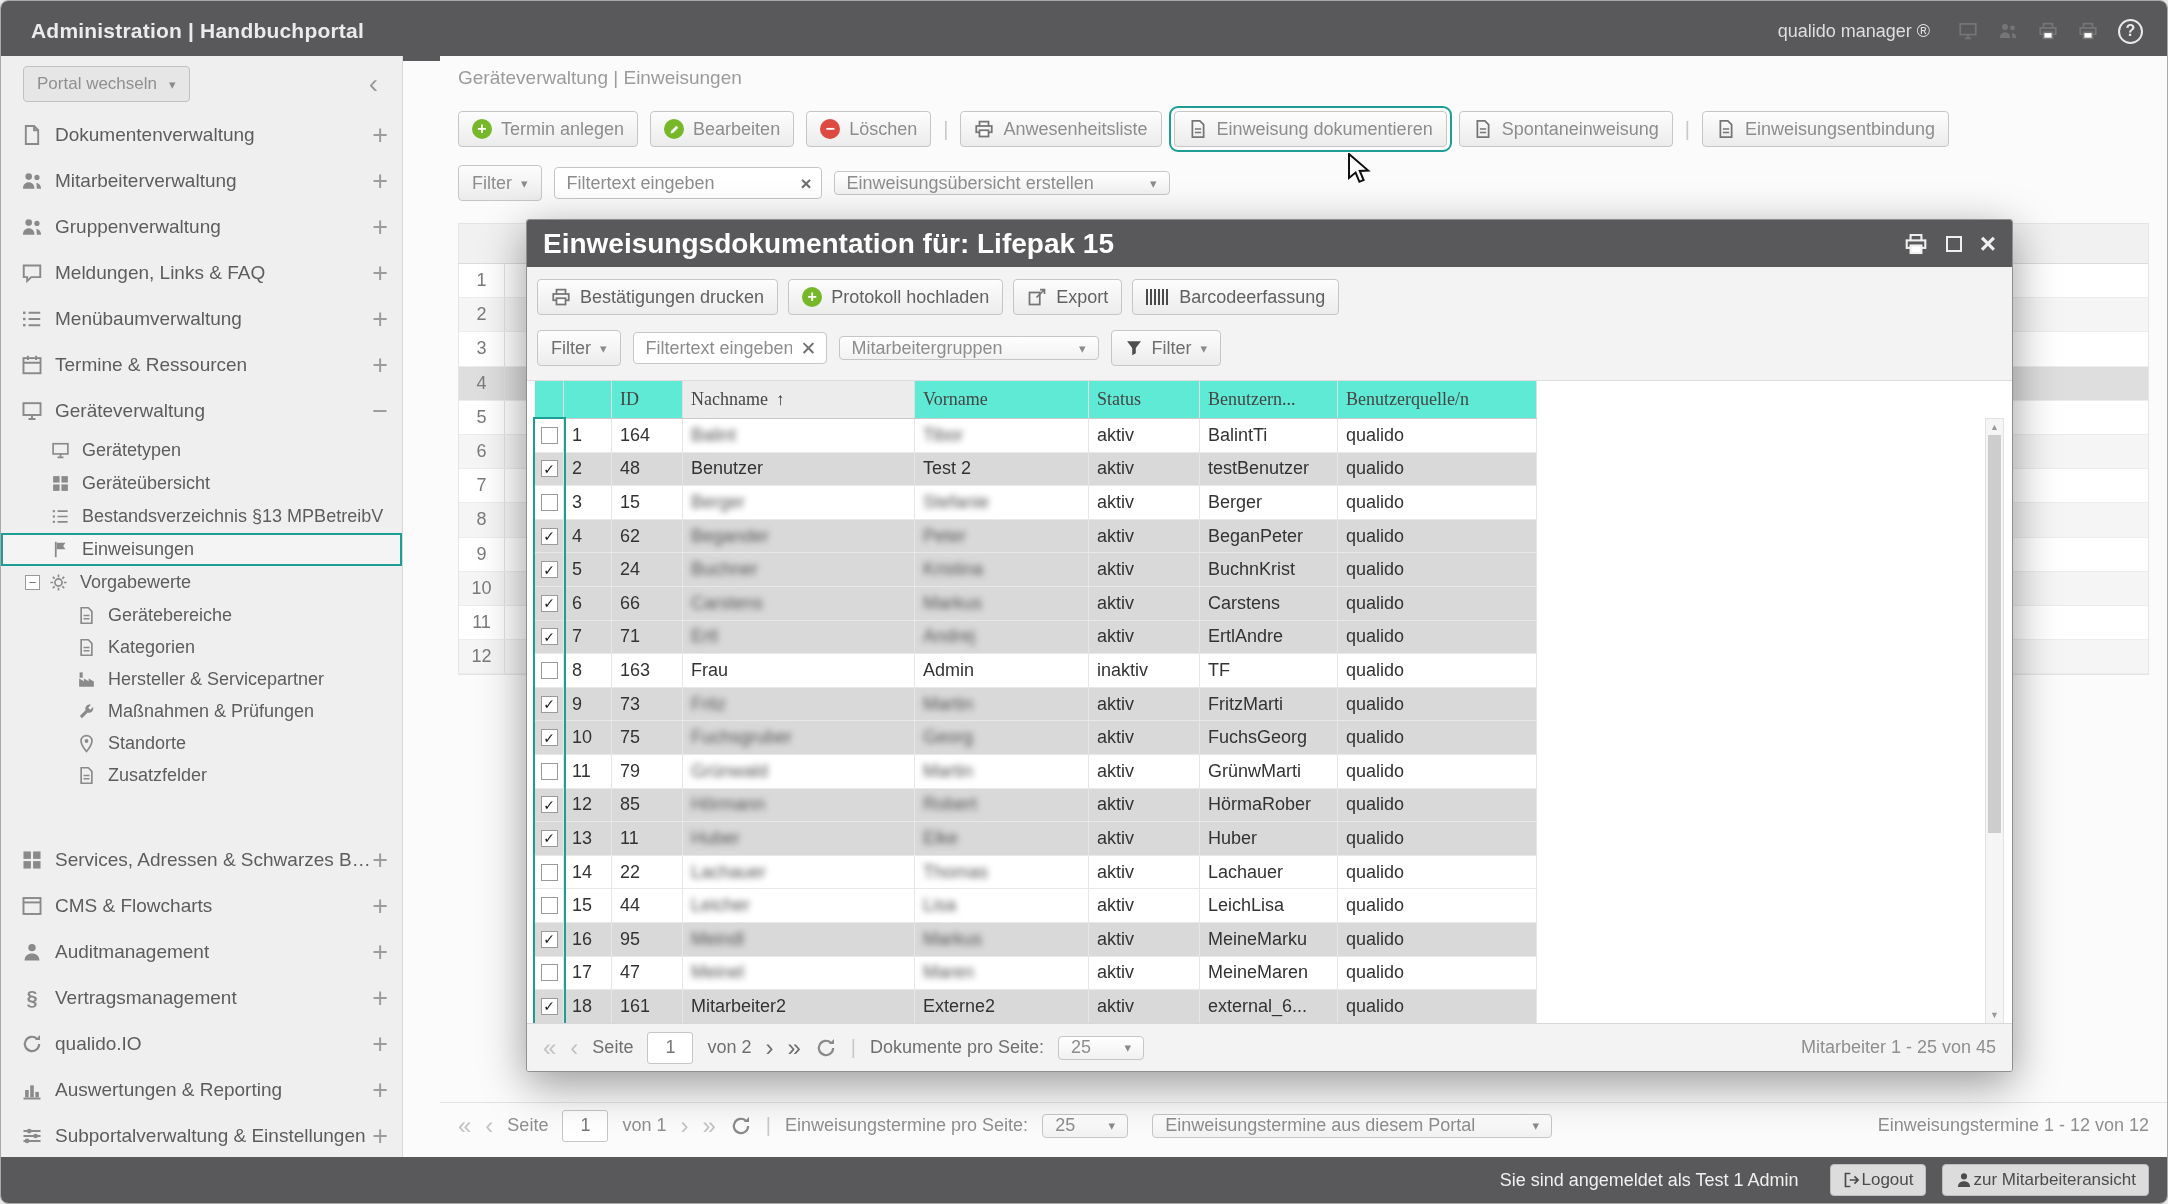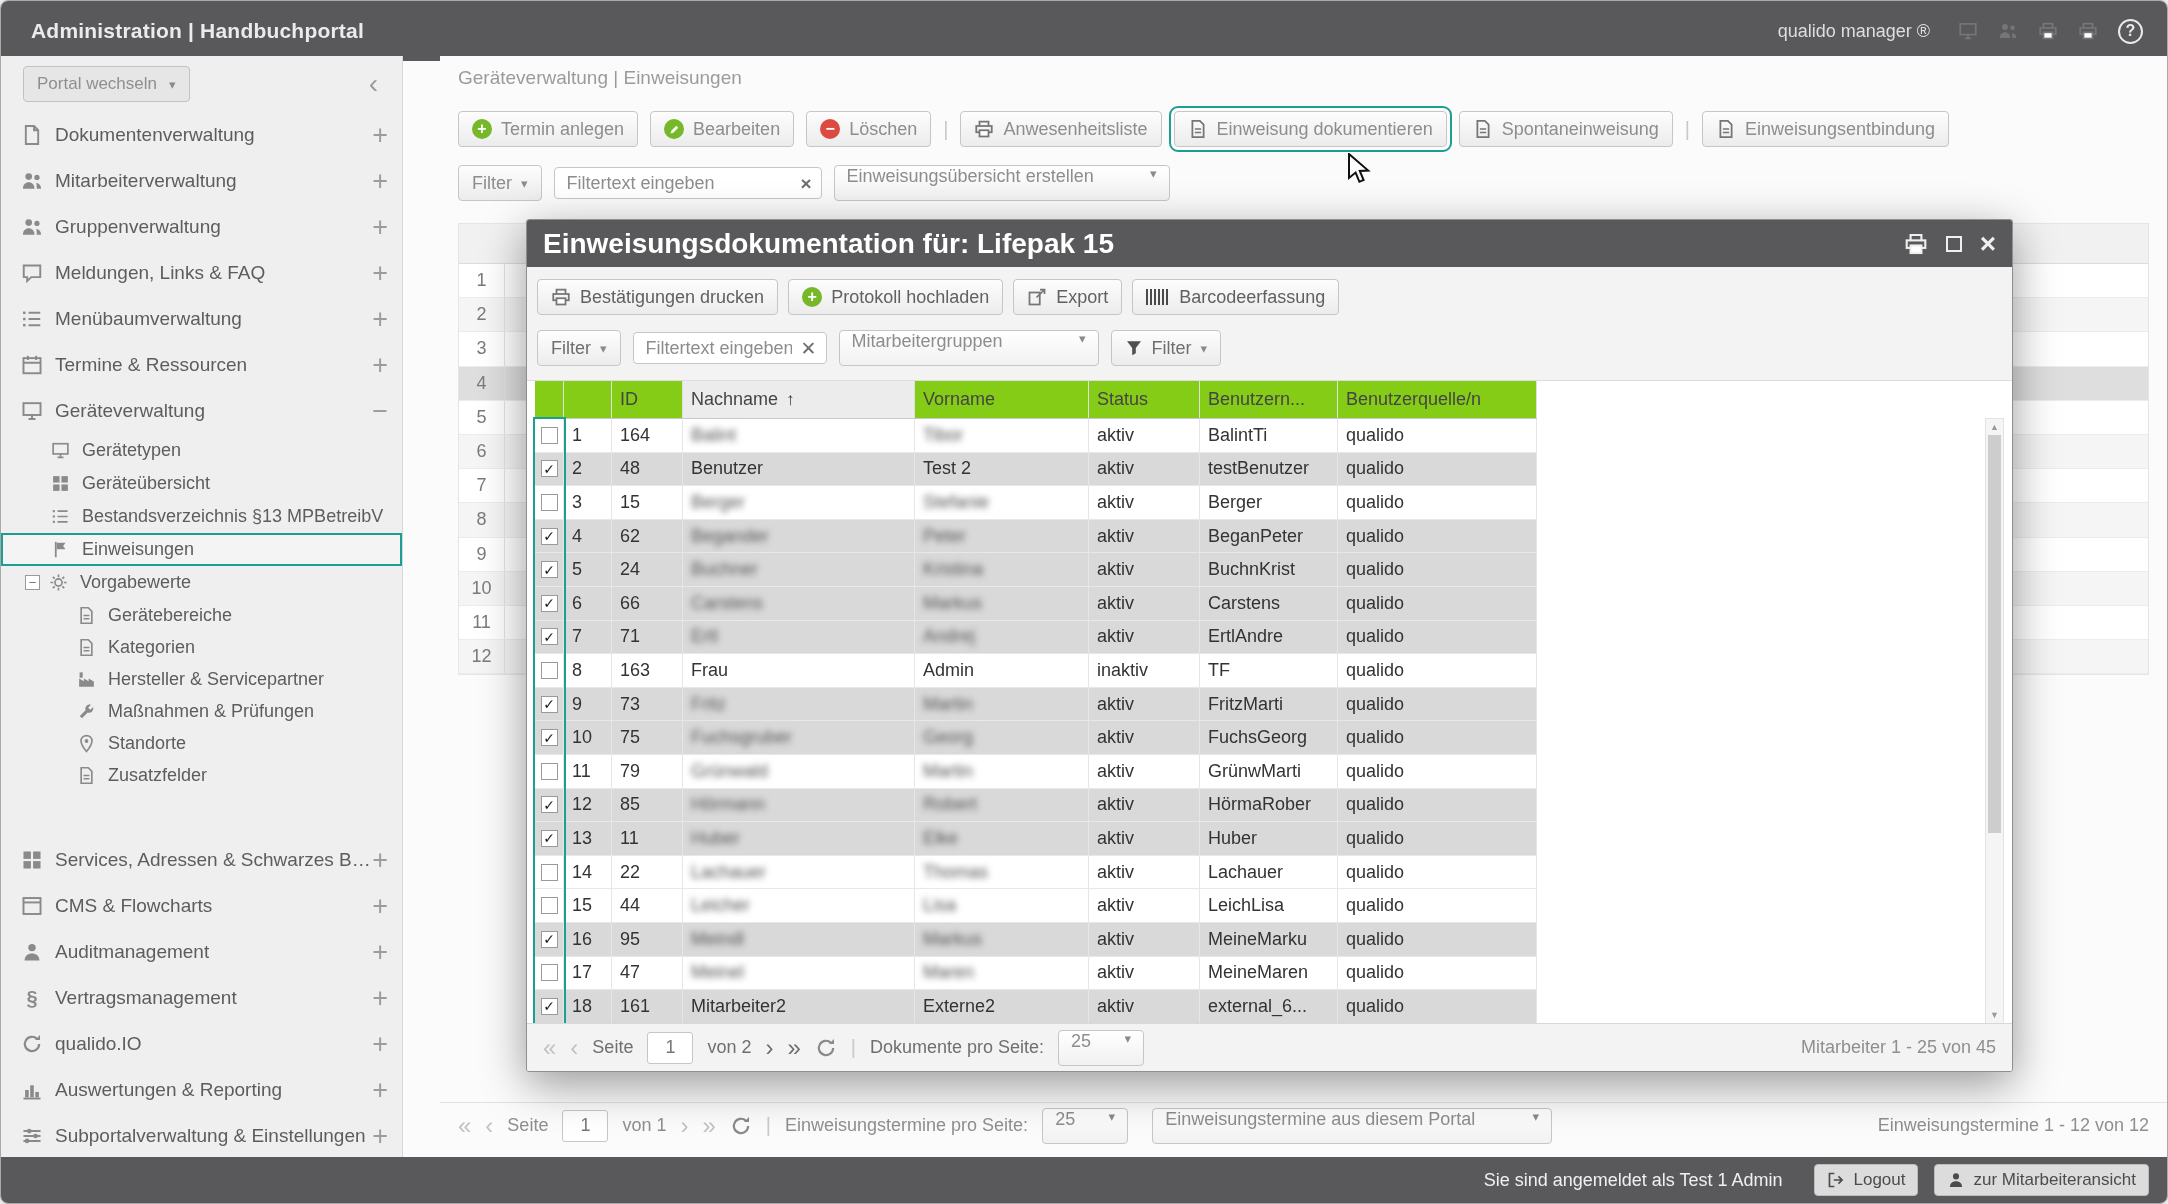--- a/index.html
+++ b/index.html
@@ -62,21 +62,21 @@
        font-size:18px;color:#8d8d8d;font-family:inherit;}
   .btn.highlighted{outline:2px solid var(--teal);outline-offset:3px;}
   .tsep{color:#c9c9c9;font-size:20px;}
   .filterrow{position:absolute;left:18px;top:108px;height:38px;display:flex;align-items:center;gap:12px;}
   .text-input{position:relative;display:inline-flex;}
   .tinput{height:32px;border:1px solid var(--btn-border);border-radius:4px;padding:0 34px 0 12px;
           font-size:18px;color:#777;background:#fff;font-family:inherit;}
   .tinput::placeholder{color:#8d8d8d;opacity:1;}
   .clear-x{position:absolute;right:10px;top:50%;transform:translateY(-50%);color:#6f6f6f;
            font-size:19px;font-weight:bold;line-height:1;}
-  .select{display:inline-flex;align-items:flex-start;justify-content:space-between;gap:10px;height:36px;
+  .select{display:inline-flex;align-items:center;justify-content:space-between;gap:10px;height:24px;
           padding:0 12px;border:1px solid var(--btn-border);border-radius:4px;
           background:linear-gradient(#fff,#f1f1f1);color:#8d8d8d;font-size:18px;white-space:nowrap;overflow:hidden;}
   .caret{color:#8a8a8a;font-size:13px;}
 
   .bg-table{position:absolute;left:18px;right:18px;top:167px;border:1px solid #e5e5e5;}
   .bg-head{height:40px;background:#f1f1f1;border-bottom:1px solid #dcdcdc;}
   .bgrow{height:34.2px;display:flex;align-items:stretch;border-bottom:1px solid #ececec;background:#fff;
          font-size:18px;color:#7a7a7a;}
   .bgrow:nth-child(even){background:#f5f5f5;}
   .bgrow.sel{background:#dedede;}
@@ -106,21 +106,21 @@
   .close-x{font-size:28px;color:#efefef;font-weight:bold;line-height:1;}
   .modal-toolbar{position:absolute;left:10px;top:57px;height:40px;display:flex;align-items:center;gap:10px;}
   .modal-toolbar .btn{color:#616161;}
   .modal-filter{position:absolute;left:10px;top:109px;height:38px;display:flex;align-items:center;gap:12px;}
   .modal-filter .btn{color:#6e6e6e;}
   .funnel{color:#4f4f4f;width:18px;height:18px;}
 
   .modal-tablearea{position:absolute;left:0;right:0;top:160px;bottom:48px;background:#fff;border-top:1px solid #dcdcdc;}
   .mtable{position:relative;margin-left:8px;width:1002px;}
   .mgrid{display:grid;grid-template-columns:29px 48px 71px 232px 174px 111px 138px 199px;}
-  .mhead{height:38px;border-bottom:1px solid #c9c9c9;background:#84cc16;}
+  .mhead{height:38px;border-bottom:1px solid #c9c9c9;background:#5eead4;font-family:Liberation Serif, serif;}
   .hcell{display:flex;align-items:center;padding:0 8px;font-size:18px;color:#454545;
          border-right:1px solid #e0e0e0;white-space:nowrap;overflow:hidden;}
   .hcell.sorted{background:#ececec;}
   .sort-arrow{margin-left:8px;font-size:17px;color:#333;}
   .mrow{height:33.6px;border-bottom:1px solid #e8e8e8;background:#fff;}
   .mrow.checked{background:#d9d9d9;}
   .mcell{display:flex;align-items:center;padding:0 8px;font-size:18px;color:#333;
          border-right:1px solid #e6e6e6;white-space:nowrap;overflow:hidden;}
   .cbcell{justify-content:center;padding:0;}
   .cb{width:17px;height:17px;background:#fff;border:1px solid #9a9a9a;display:flex;align-items:center;
@@ -134,21 +134,21 @@
   .vs-arrow.up{top:3px;} .vs-arrow.dn{bottom:3px;}
   .vs-thumb{position:absolute;left:2px;right:2px;top:16px;height:398px;background:#cdcdcd;}
   .modal-pagebar{position:absolute;left:0;right:0;bottom:0;height:48px;background:#f3f3f3;
                  border-top:1px solid #d8d8d8;display:flex;align-items:center;gap:14px;padding:0 16px;
                  font-size:18px;color:#6f6f6f;border-radius:0 0 2px 2px;}
 
   
   .app-footer{position:absolute;left:0;right:0;bottom:0;height:46px;background:var(--dark);
               display:flex;align-items:center;justify-content:flex-end;gap:16px;padding:0 18px;}
   .footer-status{color:#f0f0f0;font-size:18px;margin-right:16px;}
-  .fbtn{display:inline-flex;align-items:center;gap:8px;height:32px;padding:0 12px;background:#dcdcdc;
+  .fbtn{display:inline-flex;align-items:center;gap:0;height:32px;padding:0 12px;background:#dcdcdc;
         border:1px solid #bdbdbd;border-radius:4px;color:#4c4c4c;font-size:17px;font-family:inherit;}
   .fico{width:18px;height:18px;color:#4c4c4c;}
 
   .cursor{position:absolute;z-index:50;}
   .blabel{white-space:nowrap;}
 </style>
 </head>
 <body>
 
 <div class="screen">

